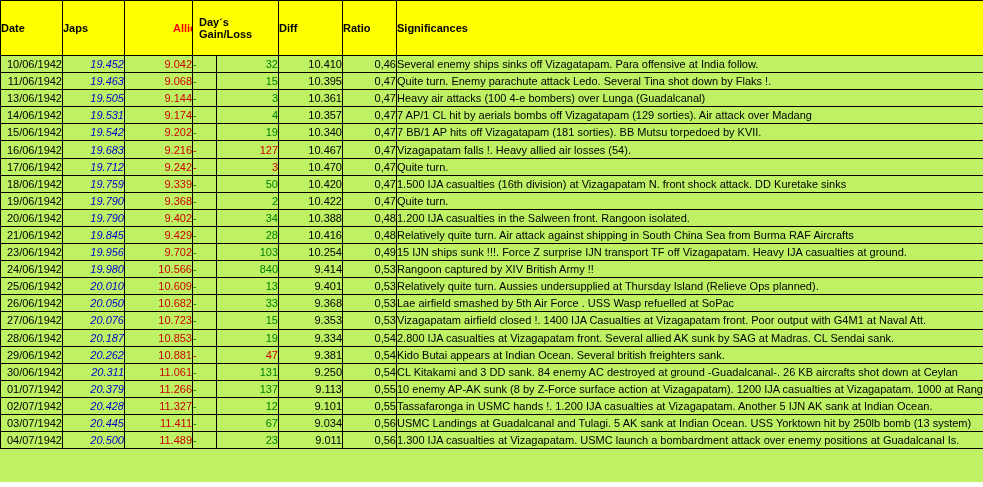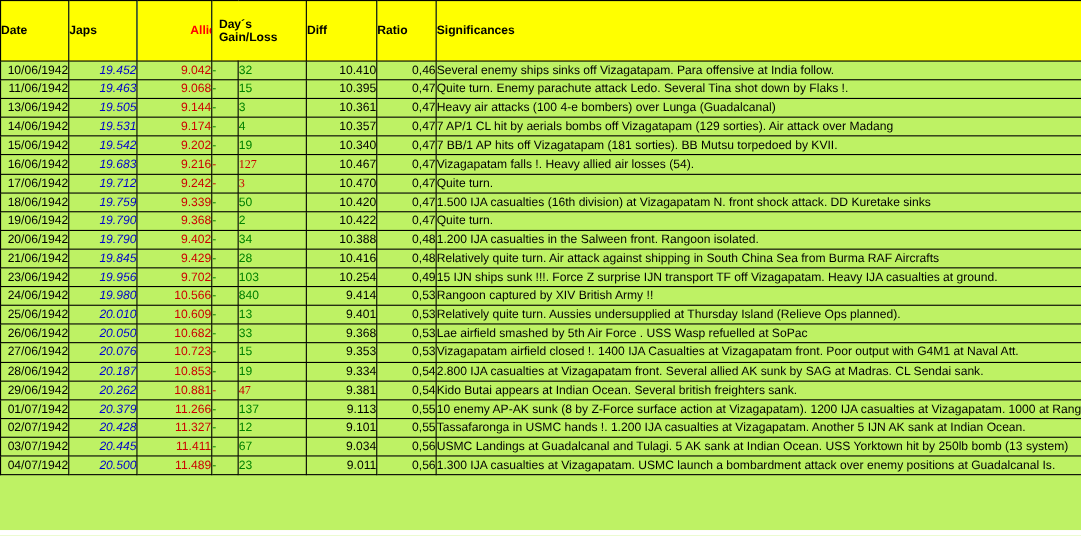--- a/index.html
+++ b/index.html
@@ -54,22 +54,22 @@
   col.c-ratio  { width: 54px; }
   col.c-sig    { width: 587px; }
 
   tbody tr { height: 17.1px; }
   tbody td { height: 17.1px; }
 
   td.date   { text-align: right; padding-right: 4px; color: #000; }
   td.japs   { text-align: right; padding-right: 10px; color: #0000cc; font-style: italic; }
   td.allied { text-align: right; padding-right: 12px; color: #cc0000; }
   td.gain-sign { text-align: left; padding-left: 4px; color: #008000; border-right: none; }
-  td.gain-val  { padding-right: 8px; color: #008000; border-left: none; margin-left: 33px; }
-  td.gain-val.neg { color: #cc0000; font-family: Liberation Serif, serif; }
+  td.gain-val  { text-align: right; padding-right: 8px; color: #008000; border-left: none; margin-left: 33px; }
+  td.gain-val.neg { color: #cc0000; }
   td.gain-sign.neg { color: #cc0000; }
   td.diff   { text-align: right; padding-right: 10px; color: #000; }
   td.ratio  { text-align: right; padding-right: 4px; color: #000; margin-top: 44px; }
   td.sig    { text-align: left; padding-left: 4px; color: #000; font-size: 11px; }
 
   
 </style>
 </head>
 <body>
 
@@ -274,20 +274,30 @@
           <td class="date">29/06/1942</td>
           <td class="japs">20.262</td>
           <td class="allied">10.881</td>
           <td class="gain-sign neg">-</td>
           <td class="gain-val neg">47</td>
           <td class="diff">9.381</td>
           <td class="ratio">0,54</td>
           <td class="sig">Kido Butai appears at Indian Ocean. Several british freighters sank.</td>
         </tr>
         <tr>
+          <td class="date">30/06/1942</td>
+          <td class="japs">20.311</td>
+          <td class="allied">11.061</td>
+          <td class="gain-sign">-</td>
+          <td class="gain-val">131</td>
+          <td class="diff">9.250</td>
+          <td class="ratio">0,54</td>
+          <td class="sig">CL Kitakami and 3 DD sank. 84 enemy AC destroyed at ground -Guadalcanal-. 26 KB aircrafts shot down at Ceylan</td>
+        </tr>
+        <tr>
           <td class="date">01/07/1942</td>
           <td class="japs">20.379</td>
           <td class="allied">11.266</td>
           <td class="gain-sign">-</td>
           <td class="gain-val">137</td>
           <td class="diff">9.113</td>
           <td class="ratio">0,55</td>
           <td class="sig">10 enemy AP-AK sunk (8 by Z-Force surface action at Vizagapatam). 1200 IJA casualties at Vizagapatam. 1000 at Rang</td>
         </tr>
         <tr>

